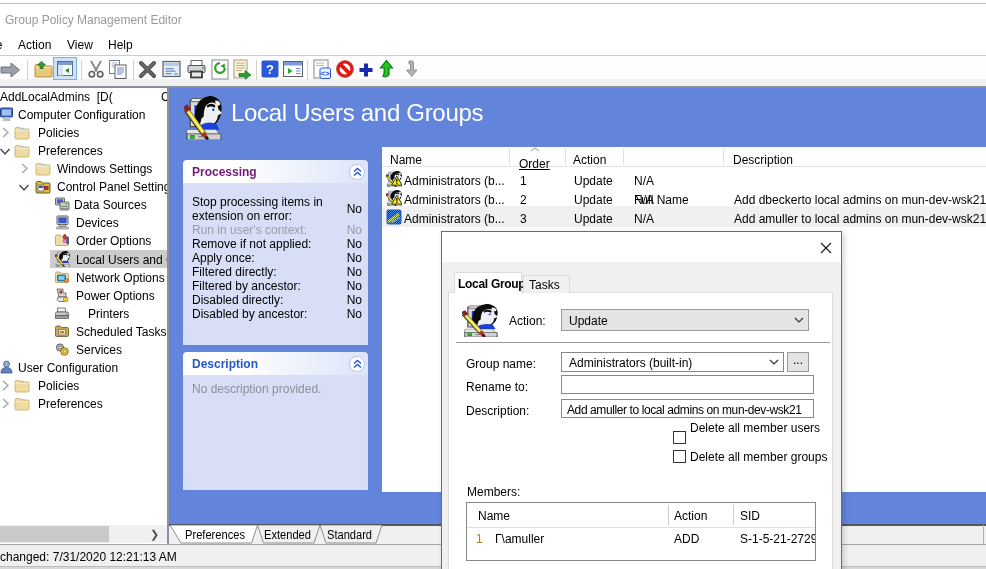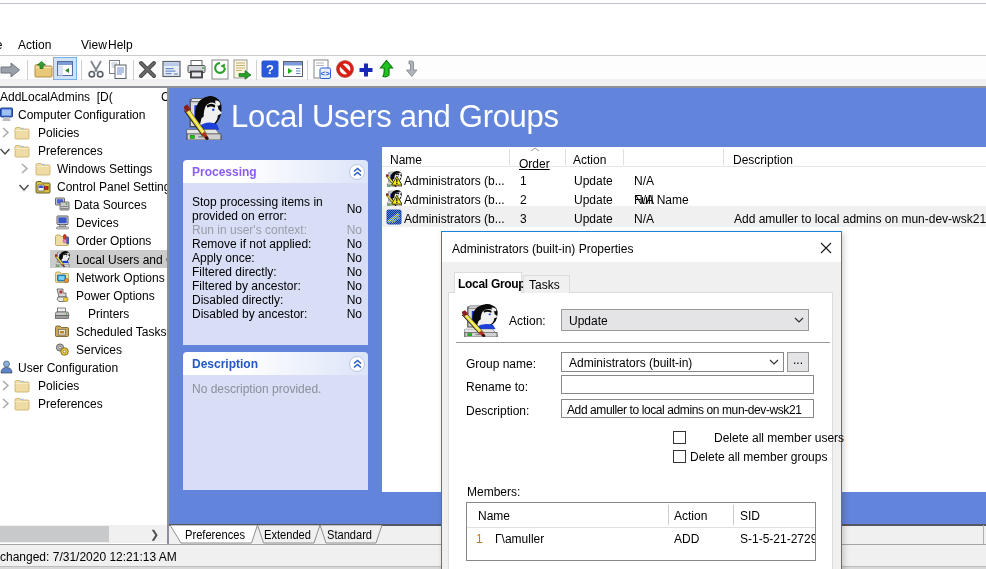--- a/index.html
+++ b/index.html
@@ -62,24 +62,25 @@
         </pattern>
         <pattern id="dithy" width="2" height="2" patternUnits="userSpaceOnUse">
           <rect width="2" height="2" fill="#cfe060"></rect>
           <rect width="1" height="1" fill="#4a86e8"></rect>
           <rect x="1" y="1" width="1" height="1" fill="#4a86e8"></rect>
         </pattern>
       </defs>
     </svg>
 
 <div class="abs" style="left:0;top:3px;width:986px;height:1px;background:#bcc3ca;"></div>
+<div class="abs t" style="left:5px;top:13px;color:#97999c;">Group Policy Management Editor</div>
 
 <div class="abs t" style="left:-17px;top:38px;">File</div>
 <div class="abs t" style="left:18px;top:38px;">Action</div>
-<div class="abs t" style="left:67px;top:38px;margin-left:14px;">View</div>
+<div class="abs t" style="left:67px;top:38px;">View</div>
 <div class="abs t" style="left:108px;top:38px;">Help</div>
 <div class="abs" style="left:0;top:55px;width:986px;height:1px;background:#cbcbcb;"></div>
 
 <div class="abs" style="left:0;top:56px;width:986px;height:23px;background:#fdfdfd;"></div>
 <div class="abs" style="left:0;top:79px;width:986px;height:7px;background:#f1f1f1;"></div>
 <div id="toolbar">
 
  <svg class="abs" style="left:0px;top:62px;" width="21" height="16" viewBox="0 0 21 16">
         <path d="M1,5 L11,5 L11,1 L19.5,8 L11,15 L11,11 L1,11 Z" fill="#9ba1a8" stroke="#6e747c" stroke-width="1"></path>
       </svg>
@@ -326,32 +327,32 @@
 <div class="abs" style="left:0;top:525px;width:167px;height:18px;background:#f0f0f0;">
  <div class="abs" style="left:0;top:1px;width:109px;height:16px;background:#c8c9cb;"></div>
  <div class="abs" style="left:150px;top:4px;width:10px;height:10px;color:#505050;font-size:11px;line-height:10px;">❯</div>
 </div>
 
 <div class="abs" style="left:169px;top:86px;width:817px;height:438px;background:#6284db;"></div>
 
 <svg class="abs" style="left:184px;top:96px;" width="38" height="44" viewBox="0 0 37 43">
       <use href="#lug"></use>
     </svg>
-<div class="abs t" style="left:231px;top:99px;color:#fff;font-size:31px;letter-spacing:-0.3px;">Local Users and Groups</div>
+<div class="abs t" style="left:231px;top:99px;color:#fff;font-size:24px;letter-spacing:-0.3px;">Local Users and Groups</div>
 
 <div class="abs" style="left:183px;top:160px;width:185px;height:185px;border-radius:4px 4px 0 0;overflow:hidden;">
  <div class="abs" style="left:0;top:0;width:185px;height:23px;background:linear-gradient(90deg,#ffffff 0%,#ffffff 30%,#dce4f8 100%);"></div>
- <div class="abs t" style="left:9px;top:5px;color:#8b5cf6;font-weight:bold;">Processing</div>
+ <div class="abs t" style="left:9px;top:5px;color:#701a75;font-weight:bold;">Processing</div>
  <div class="abs" style="left:0;top:23px;width:185px;height:162px;background:#d7def5;"></div>
  <div class="abs" style="left:166px;top:4px;width:16px;height:16px;background:#fff;border:1px solid #b9c4e3;border-radius:50%;"></div>
  <svg class="abs" style="left:170px;top:7px;" width="9" height="10" viewBox="0 0 9 10">
         <path d="M1,4.5 L4.5,1.5 L8,4.5 M1,8.5 L4.5,5.5 L8,8.5" stroke="#2358c8" stroke-width="1.4" fill="none"></path>
       </svg>
  <div class="abs t" style="left:9px;top:35px;">Stop processing items in</div>
- <div class="abs t" style="left:9px;top:49px;">provided on error:</div>
+ <div class="abs t" style="left:9px;top:49px;">extension on error:</div>
  <div class="abs t" style="right:6px;top:42px;">No</div>
  <div class="abs t" style="left:9px;top:63px;color:#9b9da9;">Run in user's context:</div>
  <div class="abs t" style="right:6px;top:63px;color:#9b9da9;">No</div>
  <div class="abs t" style="left:9px;top:77px;">Remove if not applied:</div>
  <div class="abs t" style="right:6px;top:77px;">No</div>
  <div class="abs t" style="left:9px;top:91px;">Apply once:</div>
  <div class="abs t" style="right:6px;top:91px;">No</div>
  <div class="abs t" style="left:9px;top:105px;">Filtered directly:</div>
  <div class="abs t" style="right:6px;top:105px;">No</div>
  <div class="abs t" style="left:9px;top:119px;">Filtered by ancestor:</div>
@@ -406,20 +407,21 @@
  <div class="abs t" style="left:22px;top:65px;">Administrators (b...</div>
  <div class="abs t" style="left:138px;top:27px;">1</div>
  <div class="abs t" style="left:138px;top:46px;">2</div>
  <div class="abs t" style="left:138px;top:65px;">3</div>
  <div class="abs t" style="left:192px;top:27px;">Update</div>
  <div class="abs t" style="left:192px;top:46px;">Update</div>
  <div class="abs t" style="left:192px;top:65px;">Update</div>
  <div class="abs t" style="left:252px;top:27px;">N/A</div>
  <div class="abs t" style="left:252px;top:46px;">N/A</div>
  <div class="abs t" style="left:252px;top:65px;">N/A</div>
+ <div class="abs t" style="left:352px;top:46px;">Add dbeckerto local admins on mun-dev-wsk21</div>
  <div class="abs t" style="left:352px;top:65px;">Add amuller to local admins on mun-dev-wsk21</div>
 </div>
 
 <div class="abs" style="left:169px;top:524px;width:817px;height:2px;background:#55575e;"></div>
 <div class="abs" style="left:169px;top:526px;width:817px;height:18px;background:#f0f0f0;"></div>
 <svg class="abs" style="left:169px;top:525px;" width="240" height="19" viewBox="0 0 240 19">
  <polygon points="88.5,0 151,0 145,18 94.5,18" fill="#f0f0f0" stroke="#8e8e8e" stroke-width="1"></polygon>
  <polygon points="151,0 213,0 207,18 157,18" fill="#f0f0f0" stroke="#8e8e8e" stroke-width="1"></polygon>
  <polygon points="1,0 88.5,0 82.5,18 12,18" fill="#ffffff" stroke="#8e8e8e" stroke-width="1"></polygon>
  <text x="16" y="13.5" font-family="Liberation Sans,sans-serif" font-size="12" fill="#000" textLength="60" lengthAdjust="spacingAndGlyphs">Preferences</text>
@@ -429,21 +431,20 @@
 
 <div class="abs" style="left:983px;top:525px;width:1px;height:41px;background:#b0b0b0;"></div>
 
 <div class="abs" style="left:0;top:544px;width:986px;height:1px;background:#a5a5a5;"></div>
 <div class="abs" style="left:0;top:545px;width:986px;height:21px;background:#f0f0f0;"></div>
 <div class="abs t" style="left:0px;top:550px;">changed: 7/31/2020 12:21:13 AM</div>
 <div class="abs" style="left:0;top:566px;width:986px;height:3px;background:#d8d8d8;border-top:1px solid #bdbdbd;"></div>
 
 <div class="abs" style="left:441px;top:231px;width:401px;height:348px;background:#f0f0f0;border:1px solid #1883d7;box-shadow:2px 2px 6px rgba(0,0,0,0.18);">
  <div class="abs" style="left:0;top:0;width:399px;height:30px;background:#fff;"></div>
- <div class="abs t" style="left:10px;top:10px;">Administrators (built-in) Properties</div>
  <svg class="abs" style="left:378px;top:10px;" width="12" height="12" viewBox="0 0 12 12">
         <path d="M1,1 L11,11 M11,1 L1,11" stroke="#1a1a1a" stroke-width="1.1"></path>
       </svg>
 
  <div class="abs" style="left:6px;top:60px;width:385px;height:278px;background:#fff;border:1px solid #dcdcdc;"></div>
 
  <div class="abs" style="left:12px;top:40px;width:68px;height:21px;background:#fff;border:1px solid #dcdcdc;border-bottom:none;"></div>
  <div class="abs t" style="left:16px;top:45px;letter-spacing:-0.3px;font-weight:bold;">Local Group</div>
  <div class="abs" style="left:81px;top:43px;width:47px;height:18px;background:#f0f0f0;border:1px solid #dcdcdc;border-bottom:none;"></div>
  <div class="abs t" style="left:87px;top:46px;">Tasks</div>
@@ -469,21 +470,21 @@
  <div class="abs t" style="left:351px;top:121px;">...</div>
 
  <div class="abs t" style="left:24px;top:148px;">Rename to:</div>
  <div class="abs" style="left:119px;top:143px;width:253px;height:19px;background:#fff;border:1px solid #888;"></div>
 
  <div class="abs t" style="left:24px;top:172px;">Description:</div>
  <div class="abs" style="left:119px;top:167px;width:253px;height:19px;background:#fff;border:1px solid #888;"></div>
  <div class="abs t" style="left:125px;top:171px;letter-spacing:-0.4px;">Add amuller to local admins on mun-dev-wsk21</div>
 
  <div class="abs" style="left:231px;top:199px;width:13px;height:13px;background:#fff;border:1px solid #333;"></div>
- <div class="abs t" style="left:248px;top:199px;margin-left:24px;">Delete all member users</div>
+ <div class="abs t" style="left:248px;top:189px;">Delete all member users</div>
  <div class="abs" style="left:231px;top:218px;width:13px;height:13px;background:#fff;border:1px solid #333;"></div>
  <div class="abs t" style="left:248px;top:218px;">Delete all member groups</div>
 
  <div class="abs t" style="left:25px;top:253px;">Members:</div>
  <div class="abs" style="left:24px;top:270px;width:350px;height:59px;background:#fff;border:1px solid #888;"></div>
  <div class="abs t" style="left:36px;top:277px;">Name</div>
  <div class="abs t" style="left:232px;top:277px;">Action</div>
  <div class="abs t" style="left:298px;top:277px;">SID</div>
  <div class="abs" style="left:226px;top:273px;width:1px;height:20px;background:#ccc;"></div>
  <div class="abs" style="left:291px;top:273px;width:1px;height:20px;background:#ccc;"></div>

